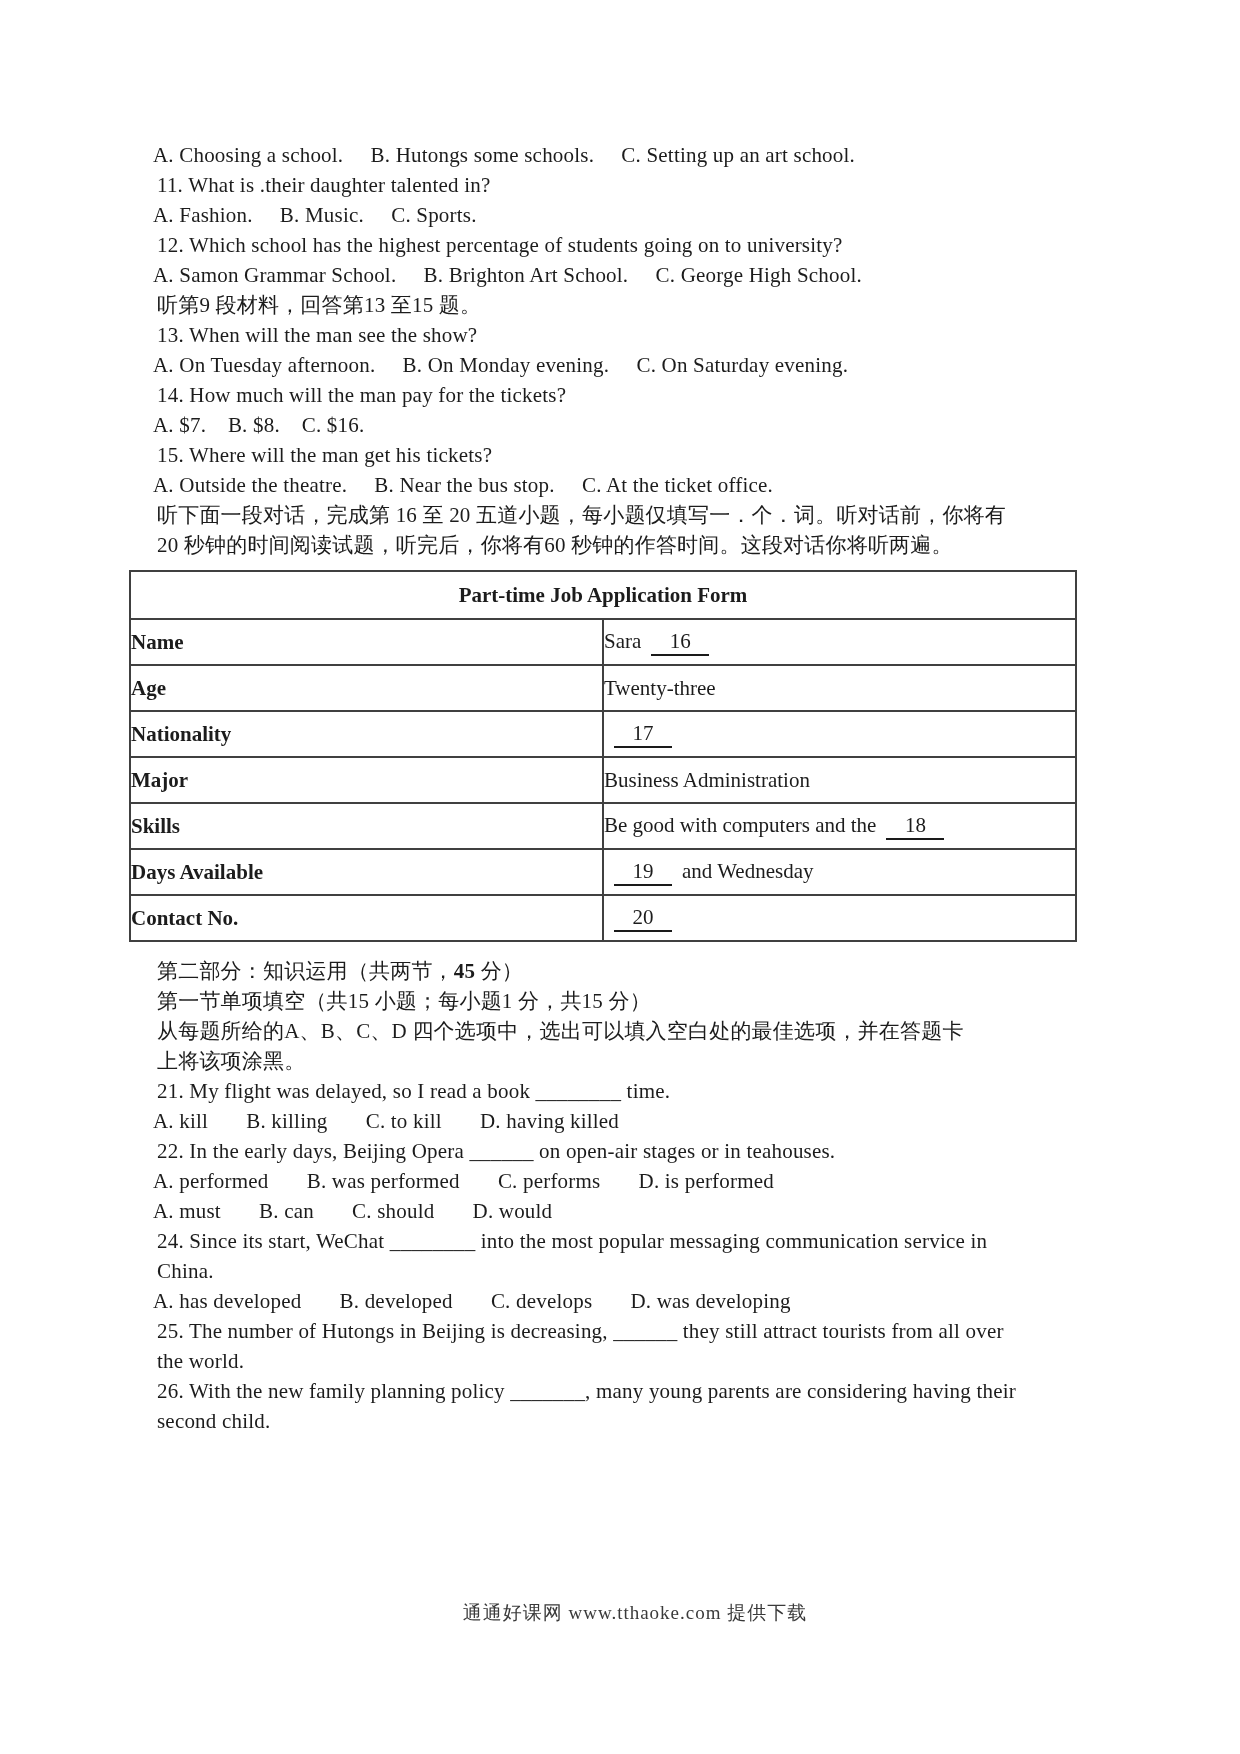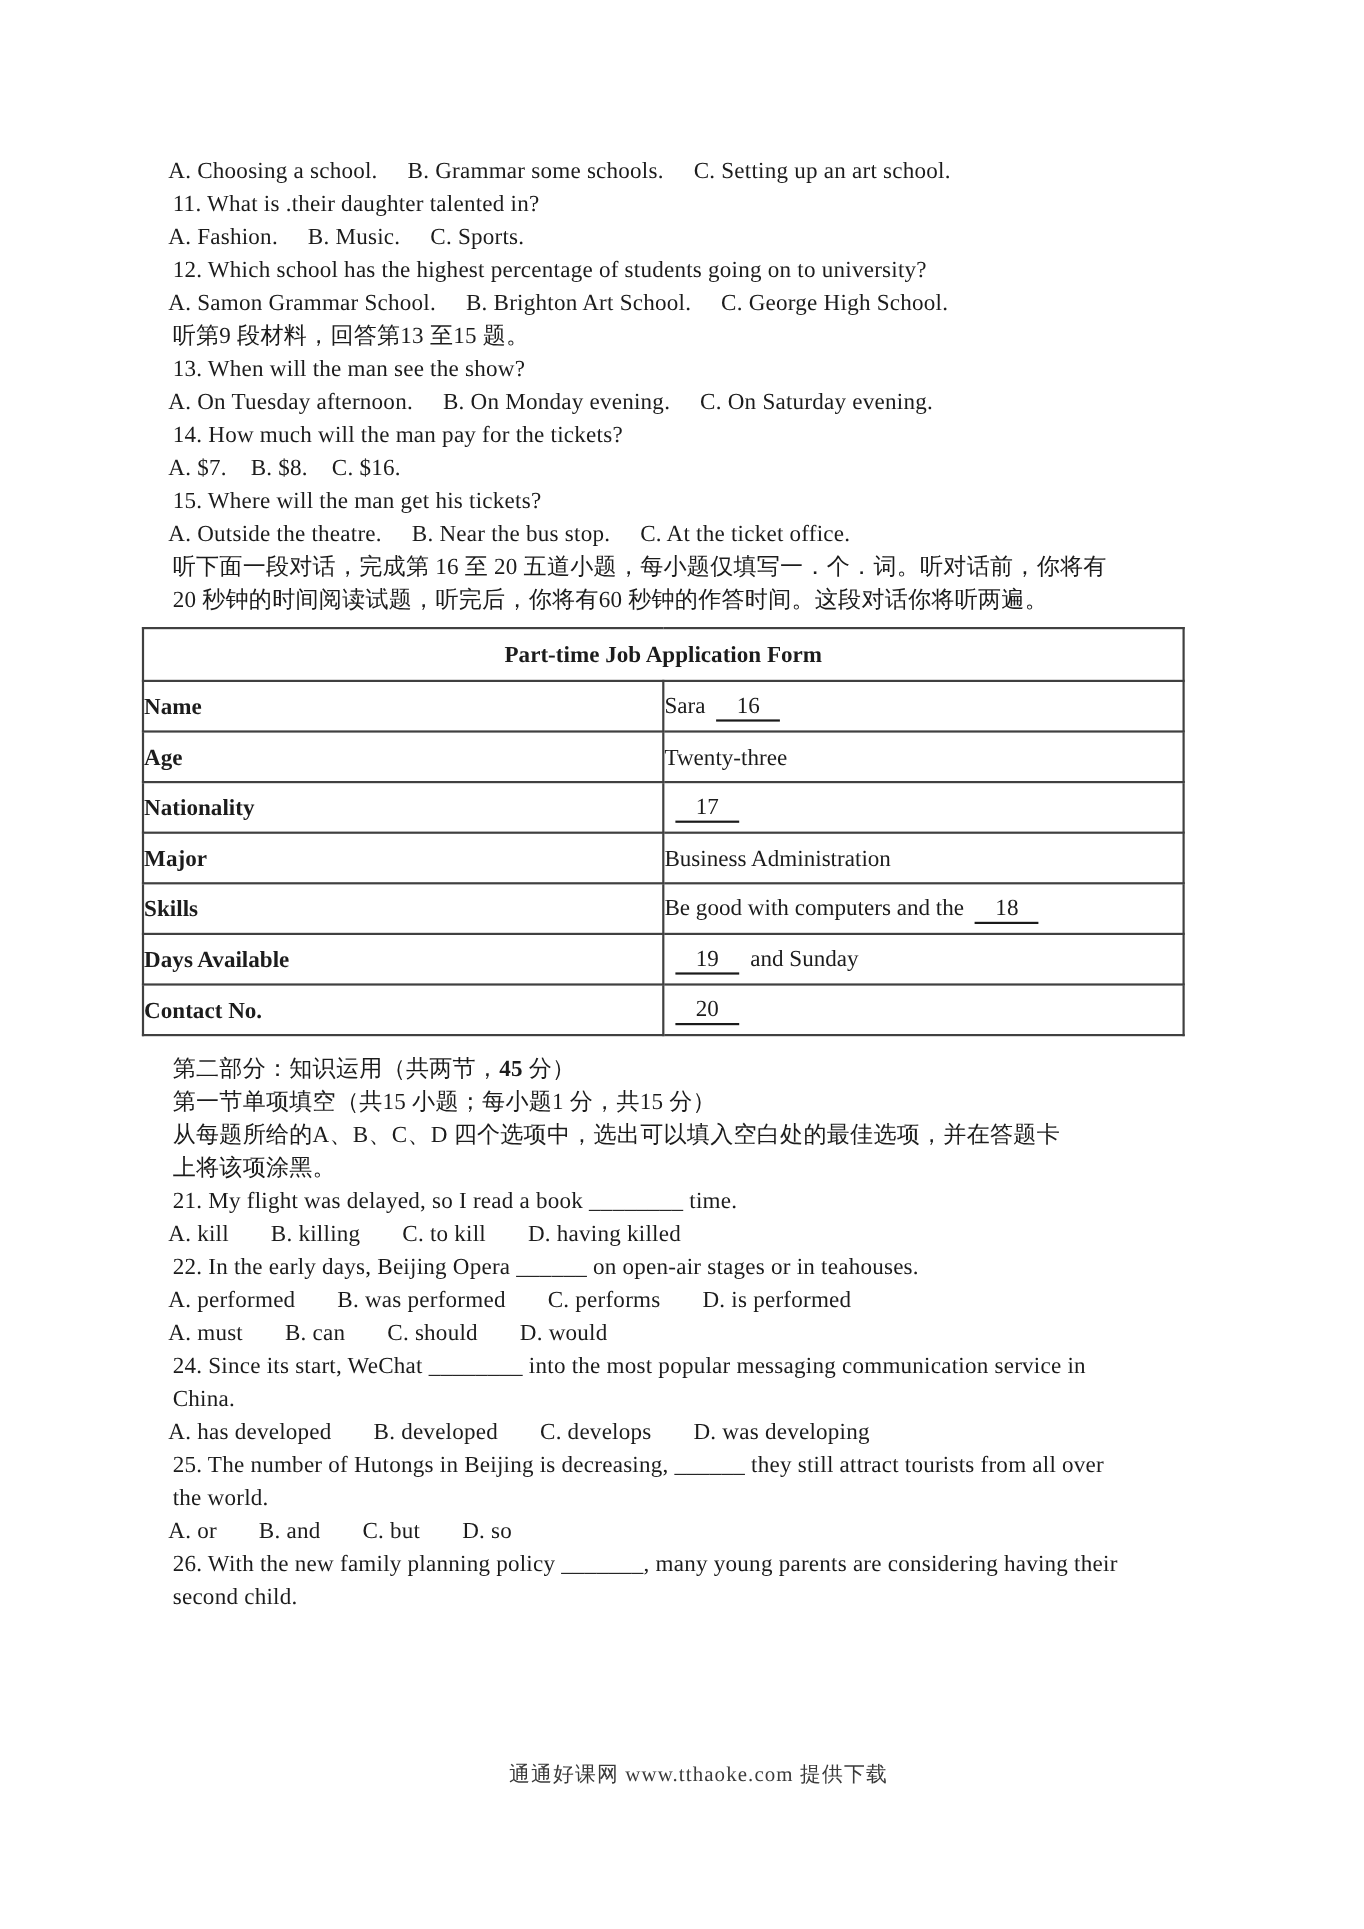--- a/index.html
+++ b/index.html
@@ -67,21 +67,21 @@
     color:#3a3a3a;
     letter-spacing:1px;
   }
 </style>
 </head>
 <body>
 
 <div class="page">
   <div class="content">
 
-    <div class="ln opt">A. Choosing a school.     B. Grammar some schools.     C. Setting up an art school.</div>
+    <div class="ln opt">A. Choosing a school.     B. Hutongs some schools.     C. Setting up an art school.</div>
     <div class="ln">11. What is .their daughter talented in?</div>
     <div class="ln opt">A. Fashion.     B. Music.     C. Sports.</div>
     <div class="ln">12. Which school has the highest percentage of students going on to university?</div>
     <div class="ln opt">A. Samon Grammar School.     B. Brighton Art School.     C. George High School.</div>
     <div class="ln">听第9 段材料，回答第13 至15 题。</div>
     <div class="ln">13. When will the man see the show?</div>
     <div class="ln opt">A. On Tuesday afternoon.     B. On Monday evening.     C. On Saturday evening.</div>
     <div class="ln">14. How much will the man pay for the tickets?</div>
     <div class="ln opt">A. $7.    B. $8.    C. $16.</div>
     <div class="ln">15. Where will the man get his tickets?</div>
@@ -109,21 +109,21 @@
         <tr>
           <td class="t-label">Major</td>
           <td class="t-value"><span>Business Administration</span><span></span></td>
         </tr>
         <tr>
           <td class="t-label">Skills</td>
           <td class="t-value"><span>Be good with computers and the</span><span class="blank">18</span><span></span></td>
         </tr>
         <tr>
           <td class="t-label">Days Available</td>
-          <td class="t-value"><span></span><span class="blank">19</span><span>and Sunday</span></td>
+          <td class="t-value"><span></span><span class="blank">19</span><span>and Wednesday</span></td>
         </tr>
         <tr>
           <td class="t-label">Contact No.</td>
           <td class="t-value"><span></span><span class="blank">20</span><span></span></td>
         </tr>
       </tbody>
     </table>
 
     <div class="ln"><span>第二部分：知识运用（共两节，</span><span class="b">45</span><span> 分）</span></div>
     <div class="ln">第一节单项填空（共15 小题；每小题1 分，共15 分）</div>
@@ -132,20 +132,19 @@
     <div class="ln">21. My flight was delayed, so I read a book ________ time.</div>
     <div class="ln opt">A. kill       B. killing       C. to kill       D. having killed</div>
     <div class="ln">22. In the early days, Beijing Opera ______ on open-air stages or in teahouses.</div>
     <div class="ln opt">A. performed       B. was performed       C. performs       D. is performed</div>
     <div class="ln opt">A. must       B. can       C. should       D. would</div>
     <div class="ln">24. Since its start, WeChat ________ into the most popular messaging communication service in</div>
     <div class="ln">China.</div>
     <div class="ln opt">A. has developed       B. developed       C. develops       D. was developing</div>
     <div class="ln">25. The number of Hutongs in Beijing is decreasing, ______ they still attract tourists from all over</div>
     <div class="ln">the world.</div>
-    <div class="ln opt">A. or       B. and       C. but       D. so</div>
     <div class="ln">26. With the new family planning policy _______, many young parents are considering having their</div>
     <div class="ln">second child.</div>
 
   </div>
 
   <div class="footer">通通好课网  www.tthaoke.com  提供下载</div>
 </div>
 
 </body></html>

